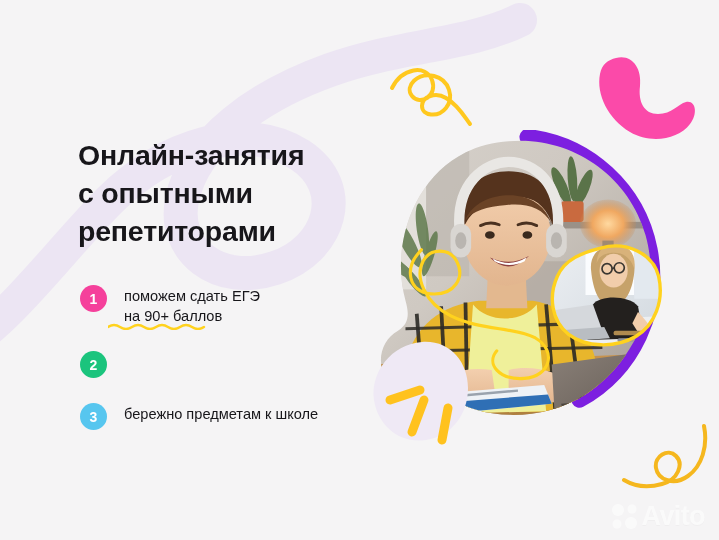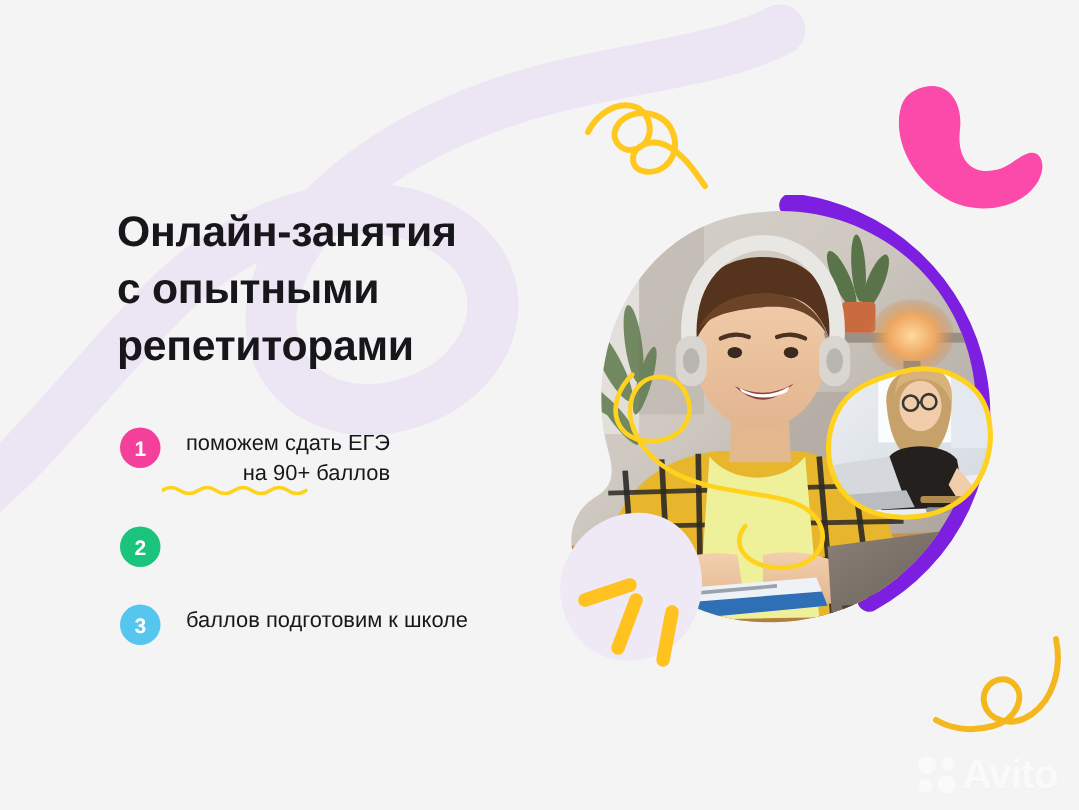--- a/index.html
+++ b/index.html
@@ -84,21 +84,20 @@
   .badge-3 { background: #57c6ef; }
 
   .feature-text {
     margin-left: 17px;
     font-size: 14.6px;
     line-height: 20px;
     color: #17161a;
     white-space: pre-line;
     position: relative;
     padding-top: 2px;
-    text-align: right;
   }
 
   .wavy-underline {
     position: absolute;
     left: 28px;
     top: 39px;
     width: 98px;
     height: 7px;
   }
 
@@ -175,21 +174,21 @@
         <path d="M0 4 Q 6 0 12 4 T 24 4 T 36 4 T 48 4 T 60 4 T 72 4 T 84 4 T 96 4" fill="none" stroke="#ffd21e" stroke-width="2.4" stroke-linecap="round"></path>
       </svg>
     </div>
 
     <div class="feature-row">
       <div class="badge badge-2">2</div>
     </div>
 
     <div class="feature-row">
       <div class="badge badge-3">3</div>
-      <div class="feature-text">баллов подготовим к школе</div>
+      <div class="feature-text">бережно предметам к школе</div>
     </div>
 
   </div>
 
   <div class="photo-stage">
     <svg class="photo-blob" viewBox="0 0 320 320" width="320" height="320">
       <defs>
 
         <clipPath id="blobClip">
           <path d="M150 12

